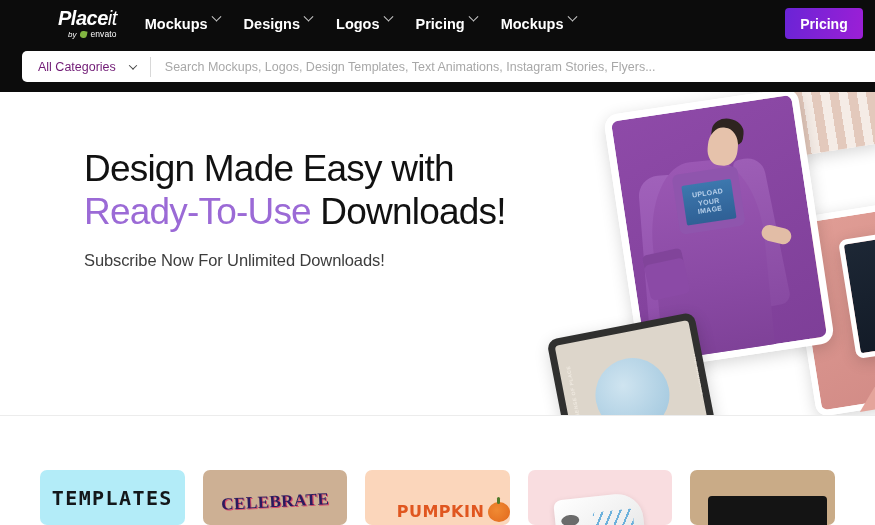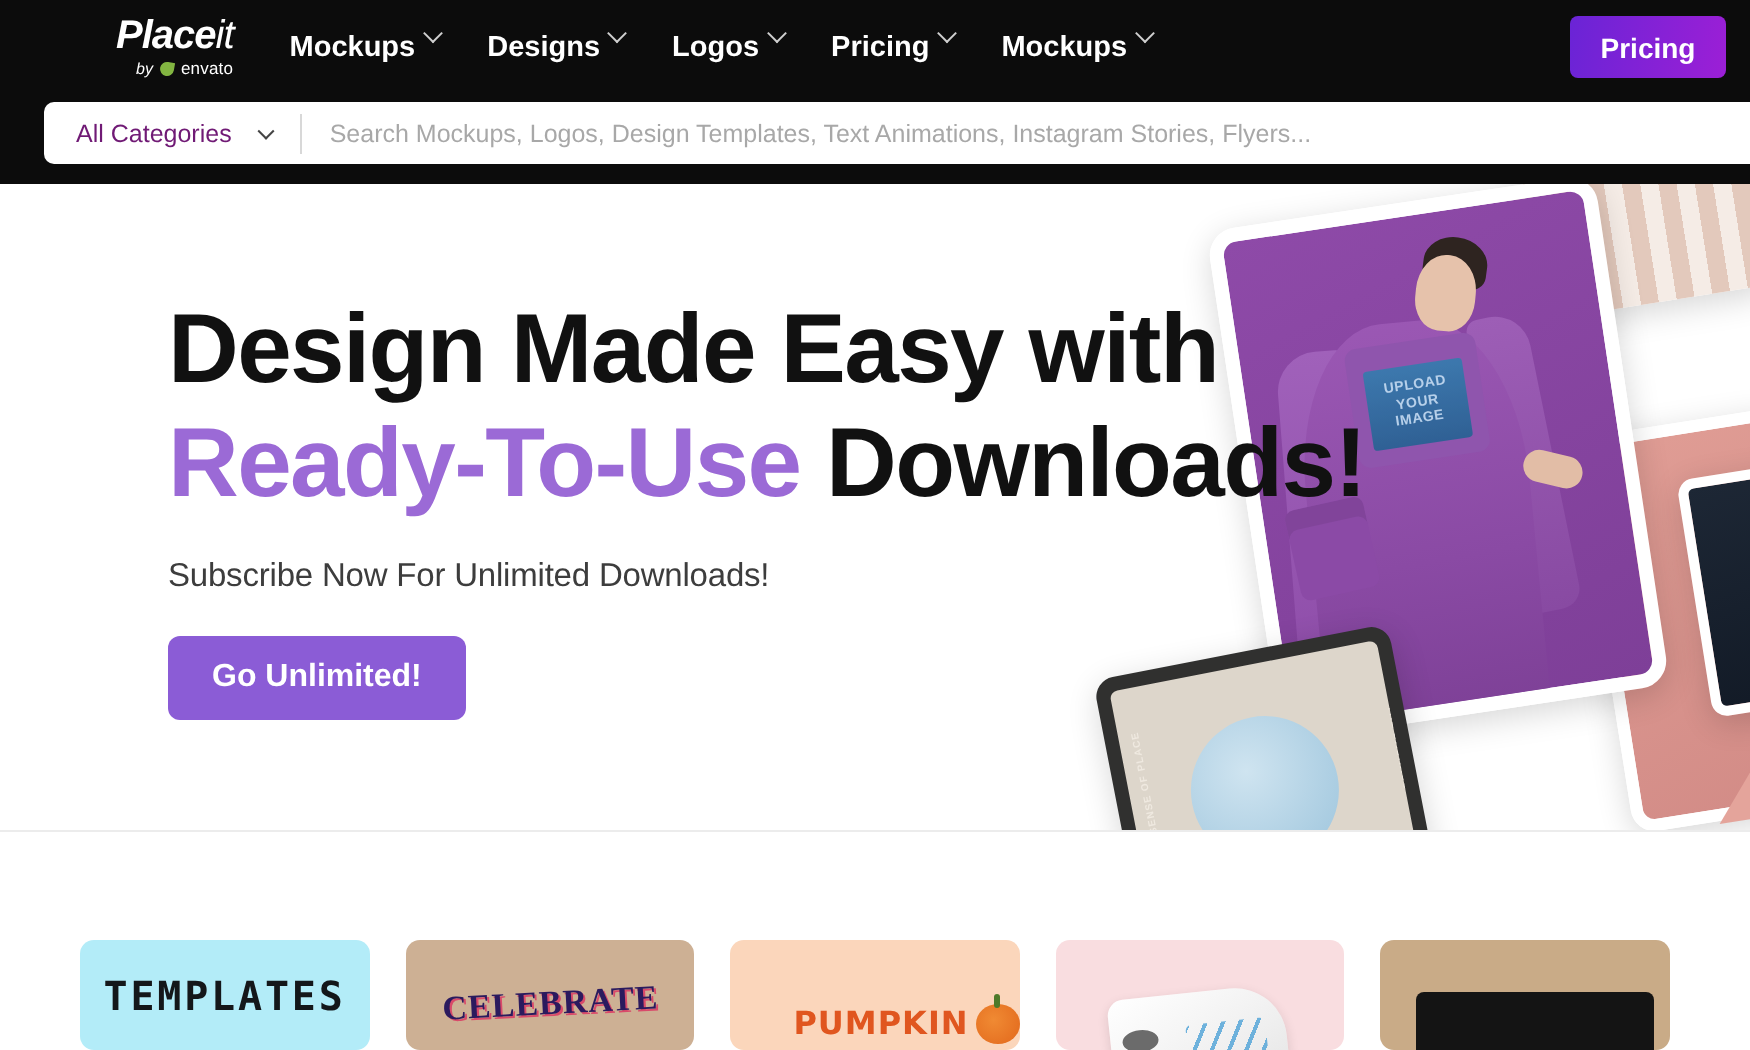--- a/index.html
+++ b/index.html
@@ -137,22 +137,22 @@
     background:#ffffff;
     overflow:hidden;
     border-bottom:1px solid #ececec;
   }
   .hero-copy {
     position:absolute;
     left:84px; top:55px;
     z-index:5;
   }
   .hero-h1 {
-    font-size:49px;
-    font-weight:bold;
+    font-size:37px;
+    font-weight:normal;
     color:#111111;
     line-height:1.17;
     letter-spacing:-0.8px;
   }
   .accent { color:#9b6ad6; }
   .hero-sub {
     margin-top:17px;
     font-size:16.5px;
     color:#3d3d3d;
     letter-spacing:-0.1px;
@@ -483,21 +483,20 @@
 </div>
 
 <div class="hero">
 
   <div class="hero-copy">
     <h1 class="hero-h1">
       <span>Design Made Easy with</span><br>
       <span class="accent">Ready-To-Use</span><span> Downloads!</span>
     </h1>
     <p class="hero-sub">Subscribe Now For Unlimited Downloads!</p>
-    <button class="cta">Go Unlimited!</button>
   </div>
 
   <div class="collage">
     <div class="card-tilt c-stripes"></div>
 
     <div class="card-tilt c-pink"></div>
     <div class="card-tilt c-dark"></div>
 
     <div class="card-tilt c-purple">
       <div class="model">

